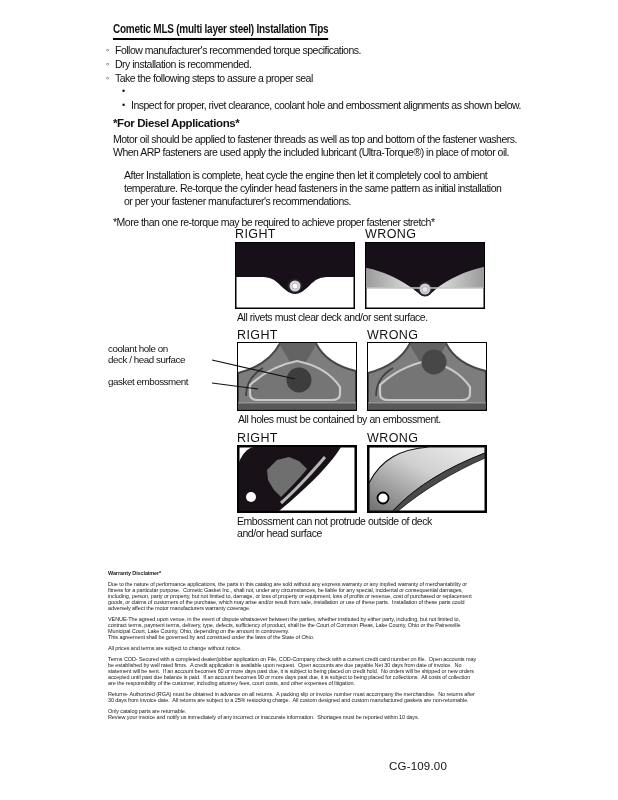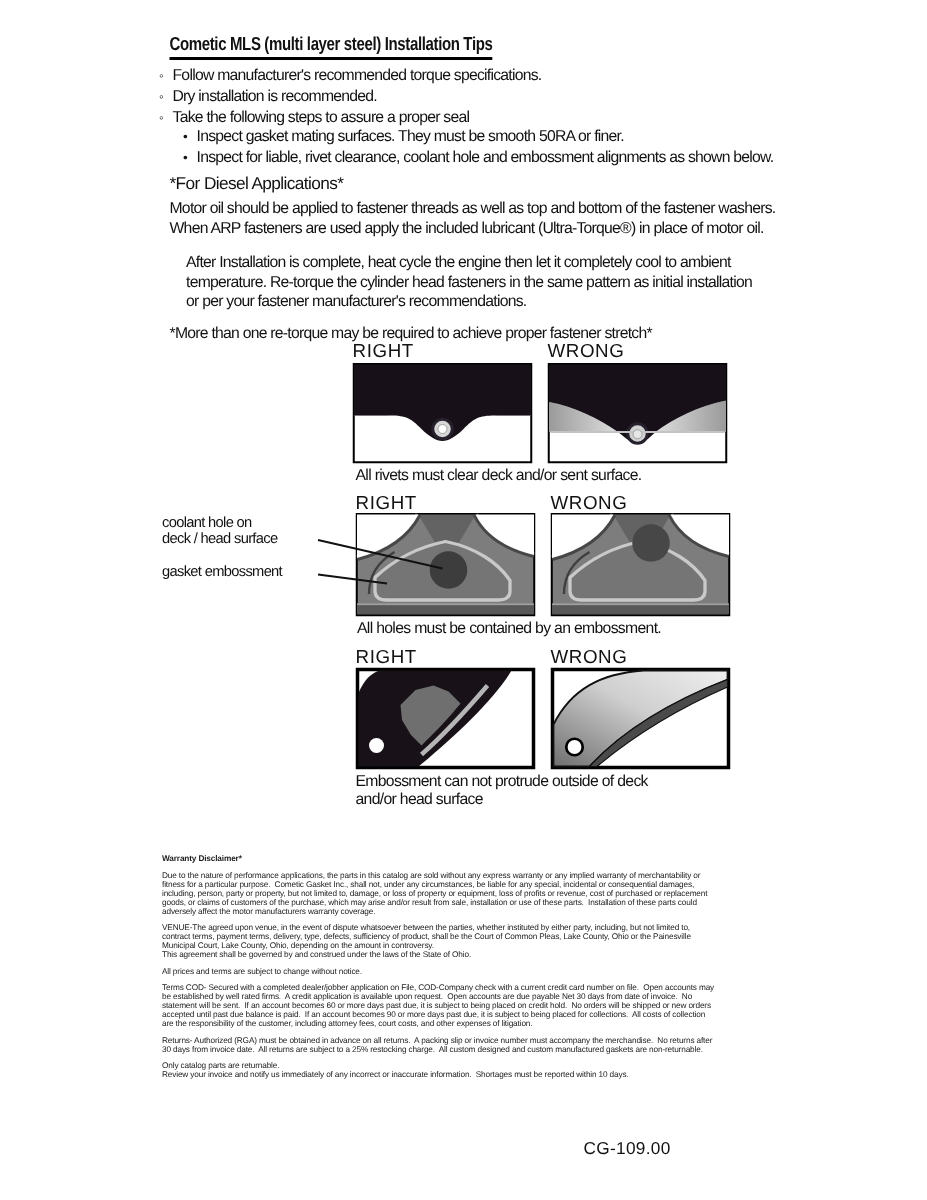--- a/index.html
+++ b/index.html
@@ -10,21 +10,21 @@
   .abs{position:absolute;}
   .title{
     font-size:12.5px;font-weight:bold;letter-spacing:-0.3px;white-space:nowrap;
     border-bottom:2px solid #000;padding-bottom:2px;
     transform:scaleX(0.8);transform-origin:left top;
   }
   .tips{font-size:10.5px;letter-spacing:-0.5px;line-height:13.8px;white-space:nowrap;}
   .tip-row{display:flex;}
   .tip-row .mk{display:inline-block;width:9px;font-size:9px;line-height:13.8px;}
   .tip-sub{padding-left:16px;}
-  .h-diesel{font-size:11.5px;font-weight:normal;letter-spacing:-0.4px;white-space:nowrap;}
+  .h-diesel{font-size:11.5px;font-weight:bold;letter-spacing:-0.4px;white-space:nowrap;}
   .para{font-size:10.5px;letter-spacing:-0.5px;line-height:13.2px;white-space:pre;}
   .diag-label{width:120px;font-size:12.5px;letter-spacing:0.4px;white-space:nowrap;}
   .caption{font-size:10.5px;letter-spacing:-0.45px;white-space:pre;line-height:12px;}
   .ann{font-size:9.8px;letter-spacing:-0.45px;line-height:10.8px;text-align:left;width:104px;white-space:pre;}
   .legal{font-size:5.5px;letter-spacing:-0.1px;line-height:6px;color:#1c1c1c;}
   .legal .lg-h{font-weight:bold;margin-bottom:5px;white-space:pre;}
   .legal .lg-p{margin-bottom:5px;white-space:pre;}
   .footer{font-size:11.5px;letter-spacing:0.2px;white-space:nowrap;}
   svg{display:block;}
 </style>
@@ -43,25 +43,24 @@
     <div class="tip-row">
       <span class="mk">◦</span>
       <span>Dry installation is recommended.</span>
     </div>
     <div class="tip-row">
       <span class="mk">◦</span>
       <span>Take the following steps to assure a proper seal</span>
     </div>
     <div class="tip-row tip-sub">
       <span class="mk">•</span>
-      <span>Inspect gasket mating surfaces.  They must be smooth 50RA or finer.</span>
     </div>
     <div class="tip-row tip-sub">
       <span class="mk">•</span>
-      <span>Inspect for liable, rivet clearance, coolant hole and embossment alignments as shown below.</span>
+      <span>Inspect for proper, rivet clearance, coolant hole and embossment alignments as shown below.</span>
     </div>
   </div>
 
   <div class="abs h-diesel" style="left:113px;top:117px;">*For Diesel Applications*</div>
   <div class="abs para" style="left:113px;top:133px;">Motor oil should be applied to fastener threads as well as top and bottom of the fastener washers.
 When ARP fasteners are used apply the included lubricant (Ultra-Torque®) in place of motor oil.</div>
   <div class="abs para" style="left:124px;top:169px;">After Installation is complete, heat cycle the engine then let it completely cool to ambient
 temperature. Re-torque the cylinder head fasteners in the same pattern as initial installation
 or per your fastener manufacturer's recommendations.</div>
   <div class="abs para" style="left:113px;top:216px;">*More than one re-torque may be required to achieve proper fastener stretch*</div>

